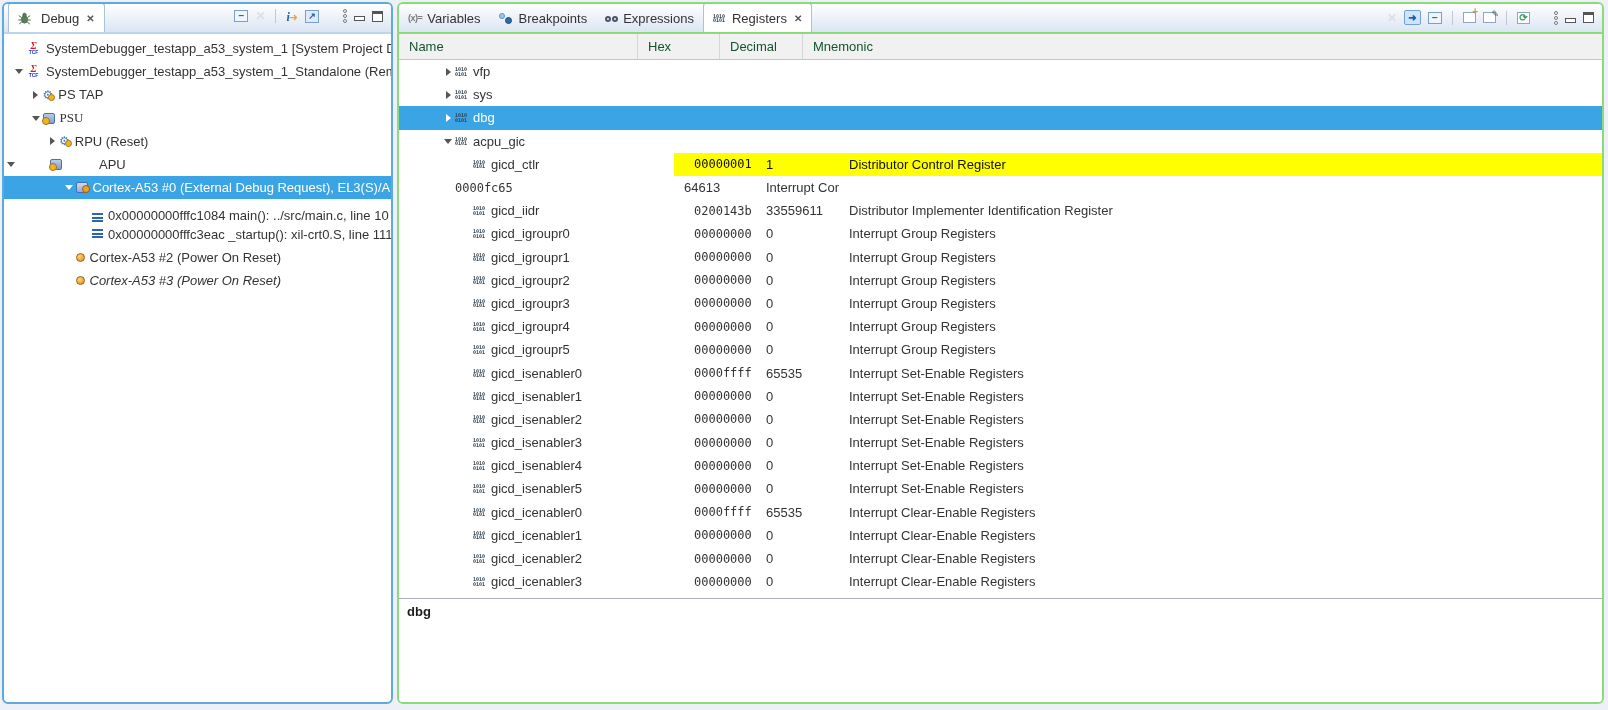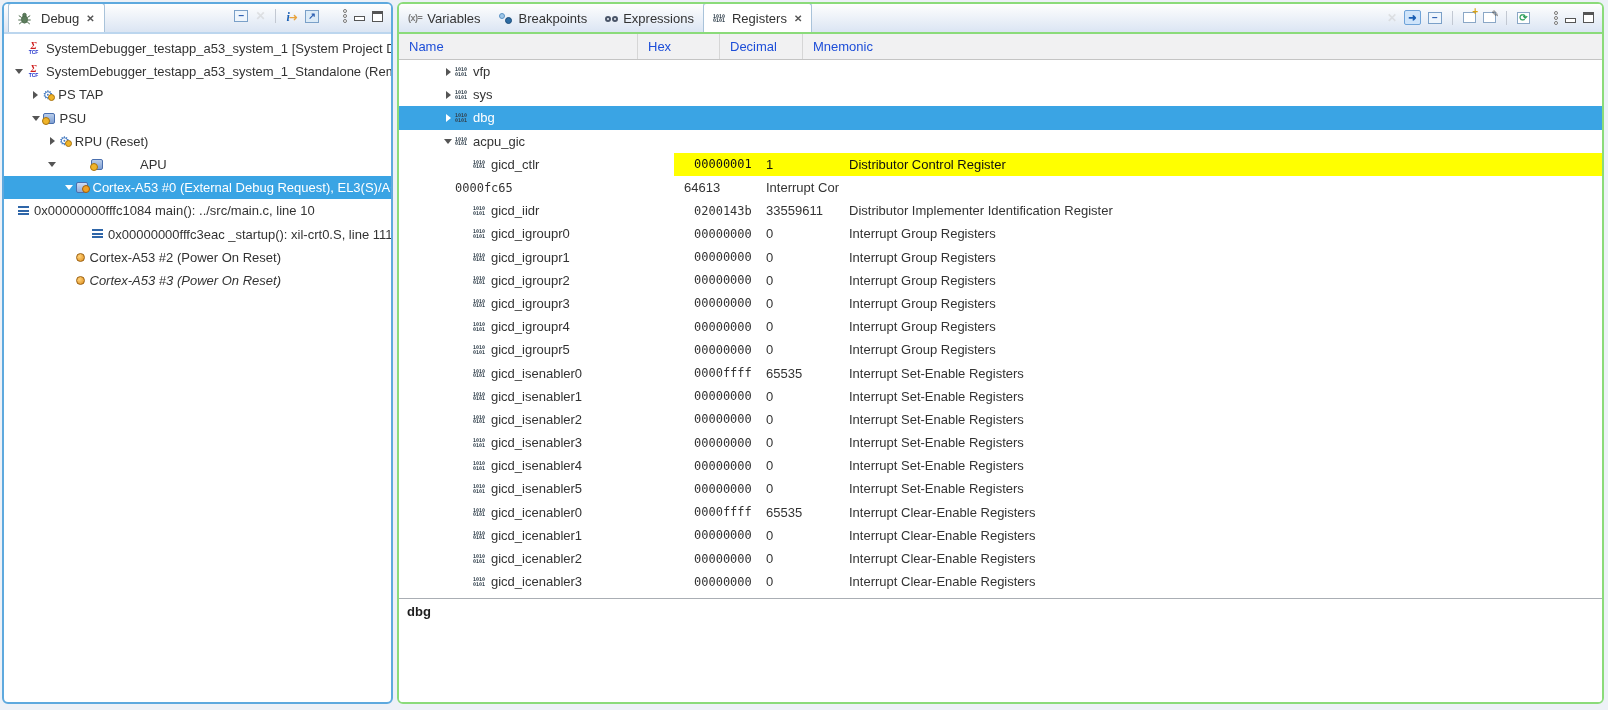--- a/index.html
+++ b/index.html
@@ -92,21 +92,21 @@
   .ic-bp i { position:absolute; border-radius:50%; }
   .ic-bp .b1 { left:0; top:0; width:6px; height:6px; background:#9ec7e8; border:1px solid #5b92c4; }
   .ic-bp .b2 { left:6px; top:4px; width:7px; height:7px; background:#2e6da4; border:1px solid #1d4d7a; }
   .ic-glasses { display:inline-flex; align-items:center; }
   .ic-glasses i { width:6px; height:6px; border:2px solid #4a5568; border-radius:50%; display:inline-block; }
   .ic-glasses i + i { margin-left:1px; }
   .ic-bug { display:inline-flex; }
 
   
   .ghead { display:grid; grid-template-columns:239px 82px 83px 449px 1fr; height:26px;
-           background:#f1f1f2; border-bottom:1px solid #c4c4c4; font-size:13px; color:#1d4ed8; }
+           background:#f1f1f2; border-bottom:1px solid #c4c4c4; font-size:13px; color:#14532d; }
   .ghead > div { padding-left:10px; border-right:1px solid #d6d6d6; display:flex; align-items:center; }
   .ghead > div:last-child { border-right:none; }
   .rows { height:538px; overflow:hidden; }
   .grow { display:grid; grid-template-columns:239px 82px 83px 449px 1fr; height:23.2px;
           font-size:13px; color:#333; cursor:default;padding-left:36px; }
   .grow .c { display:flex; align-items:center; height:100%; overflow:hidden; white-space:nowrap; }
   .c-name { padding-left:6px; }
   .c-hex  { padding-left:20px; font-family:"DejaVu Sans Mono",monospace; font-size:12px; }
   .c-dec  { padding-left:10px; }
   .c-desc { padding-left:10px; }
@@ -196,49 +196,49 @@
           </span>
           <span class="lbl">SystemDebugger_testapp_a53_system_1_Standalone (Remot</span>
         </div>
         <div class="trow" style="padding-left: 24.5px;">
           <span class="arr closed"></span>
           <span class="tico">
             <span class="ic-gears">⚙</span>
           </span>
           <span class="lbl">PS TAP</span>
         </div>
-        <div class="trow" style="padding-left: 24.5px;">
+        <div class="trow" style="padding-left: 24.5px; font-family: Liberation Serif, serif;">
           <span class="arr open"></span>
           <span class="tico">
             <span class="ic-chip"></span>
           </span>
           <span class="lbl">PSU</span>
         </div>
         <div class="trow" style="padding-left: 41px;">
           <span class="arr closed"></span>
           <span class="tico">
             <span class="ic-gears">⚙</span>
           </span>
           <span class="lbl">RPU (Reset)</span>
         </div>
-        <div class="trow" style="padding-left: 41px; gap: 32px;">
+        <div class="trow" style=" gap: 32px;">
           <span class="arr open"></span>
           <span class="tico">
             <span class="ic-chip"></span>
           </span>
           <span class="lbl">APU</span>
         </div>
         <div class="trow sel" style="padding-left: 57.5px;">
           <span class="arr open"></span>
           <span class="tico">
             <span class="ic-core"></span>
           </span>
           <span class="lbl">Cortex-A53 #0 (External Debug Request), EL3(S)/A64</span>
         </div>
-        <div class="trow" style="">
+        <div class="trow" style="padding-left: 74px; align-items: flex-end;">
           <span class="arr none"></span>
           <span class="tico">
             <span class="ic-frame"></span>
           </span>
           <span class="lbl">0x00000000fffc1084 main(): ../src/main.c, line 10</span>
         </div>
         <div class="trow" style="padding-left: 74px;">
           <span class="arr none"></span>
           <span class="tico">
             <span class="ic-frame"></span>

